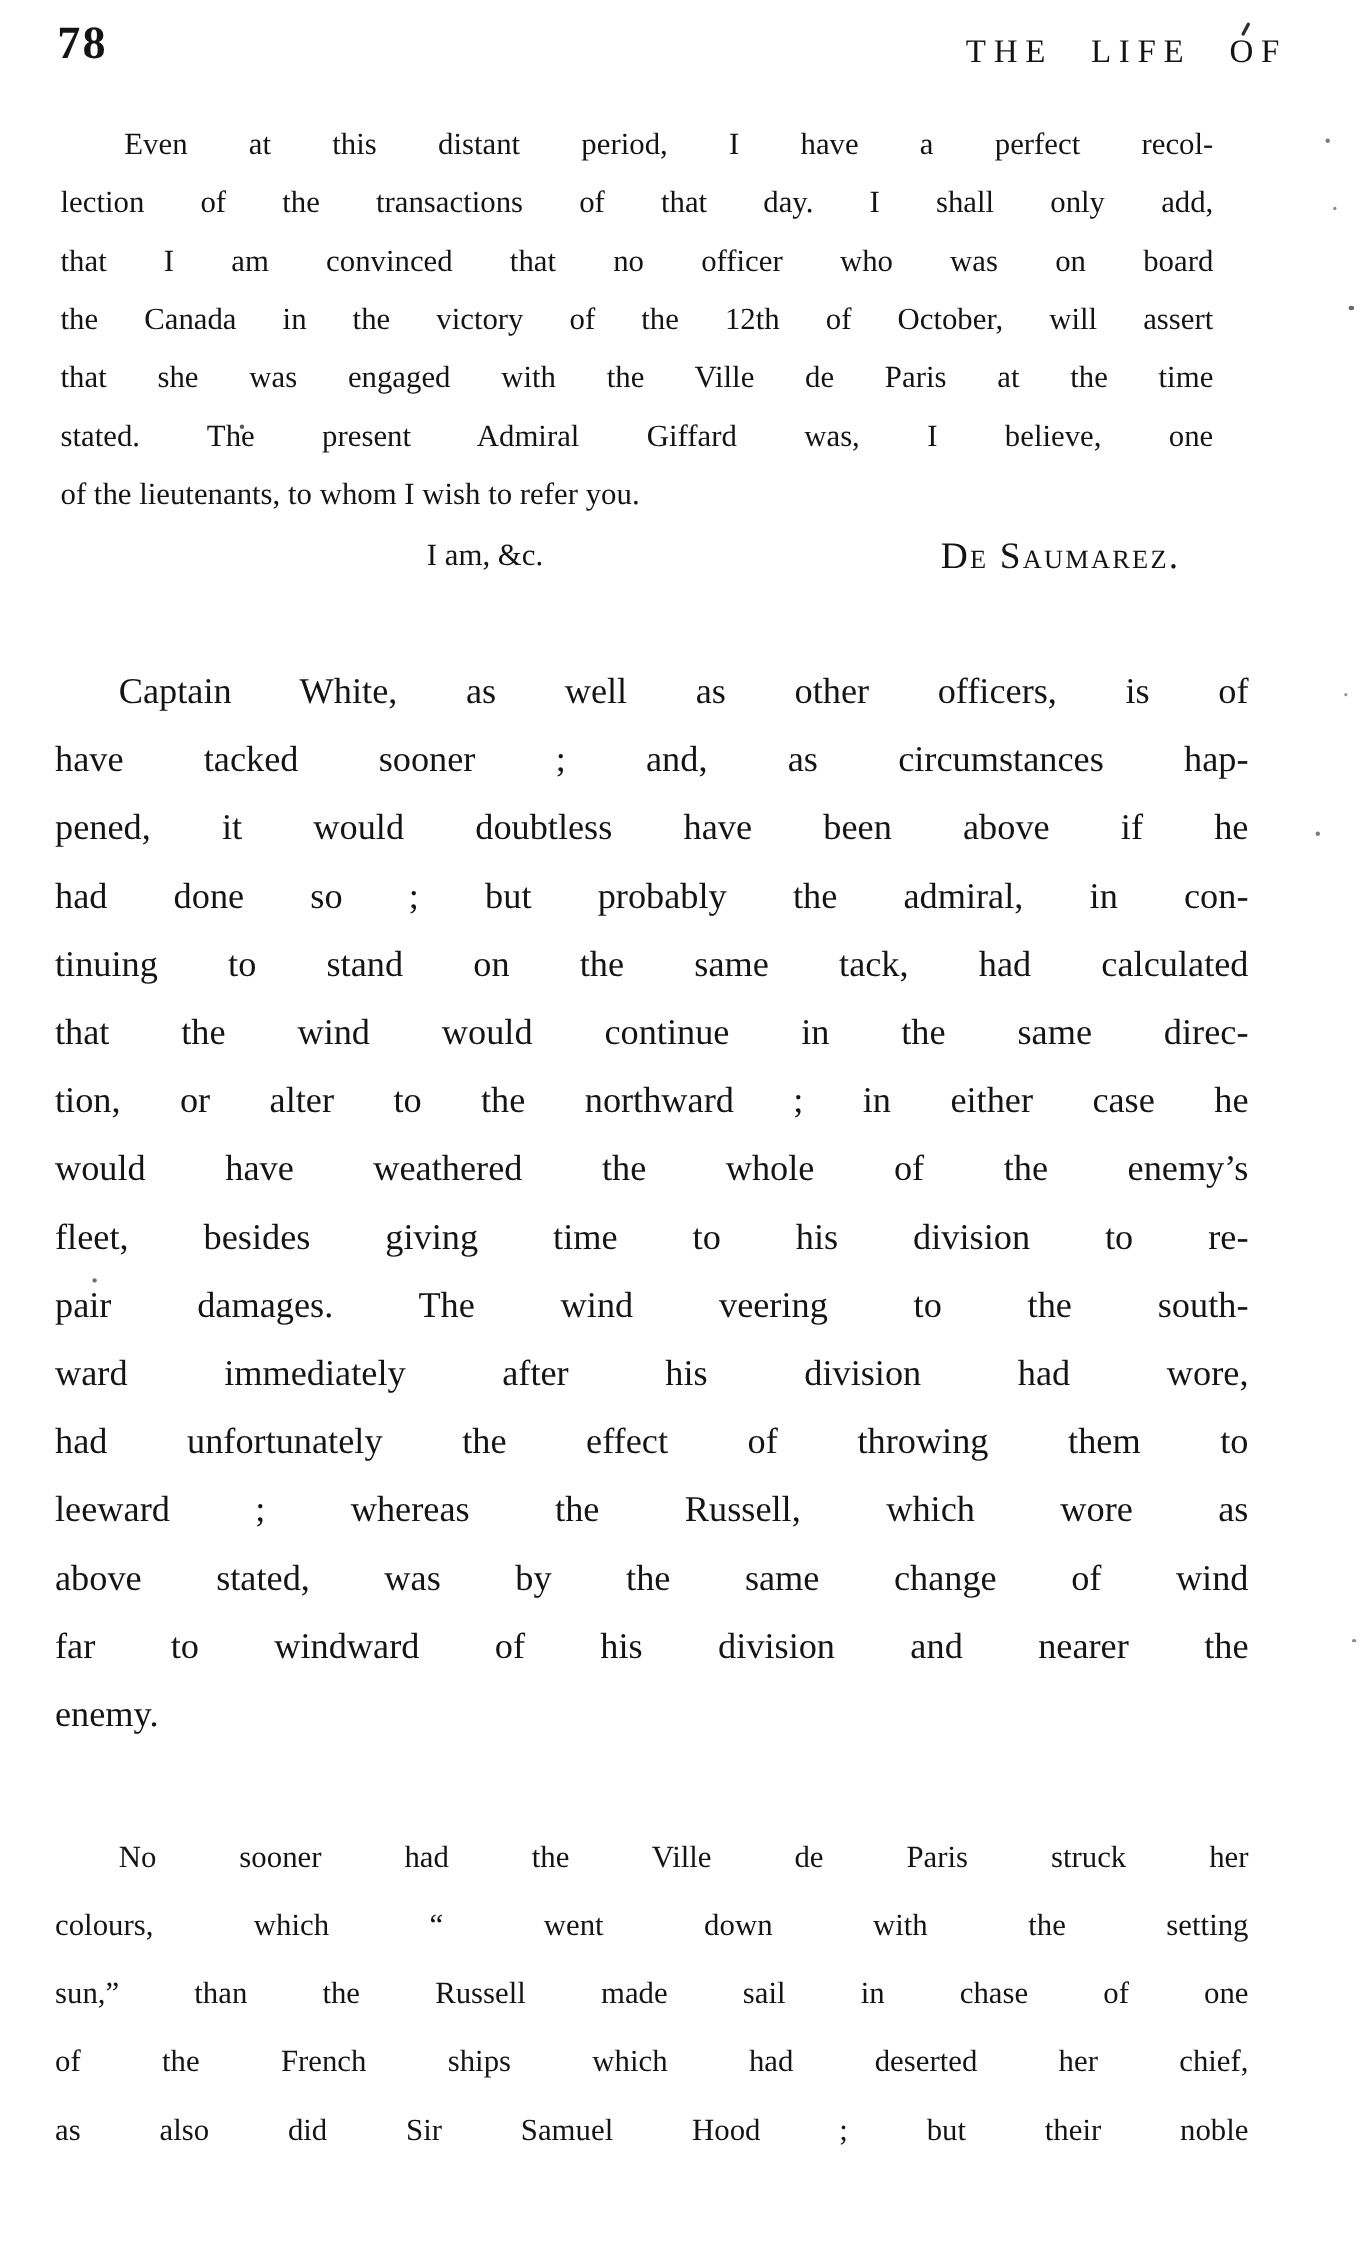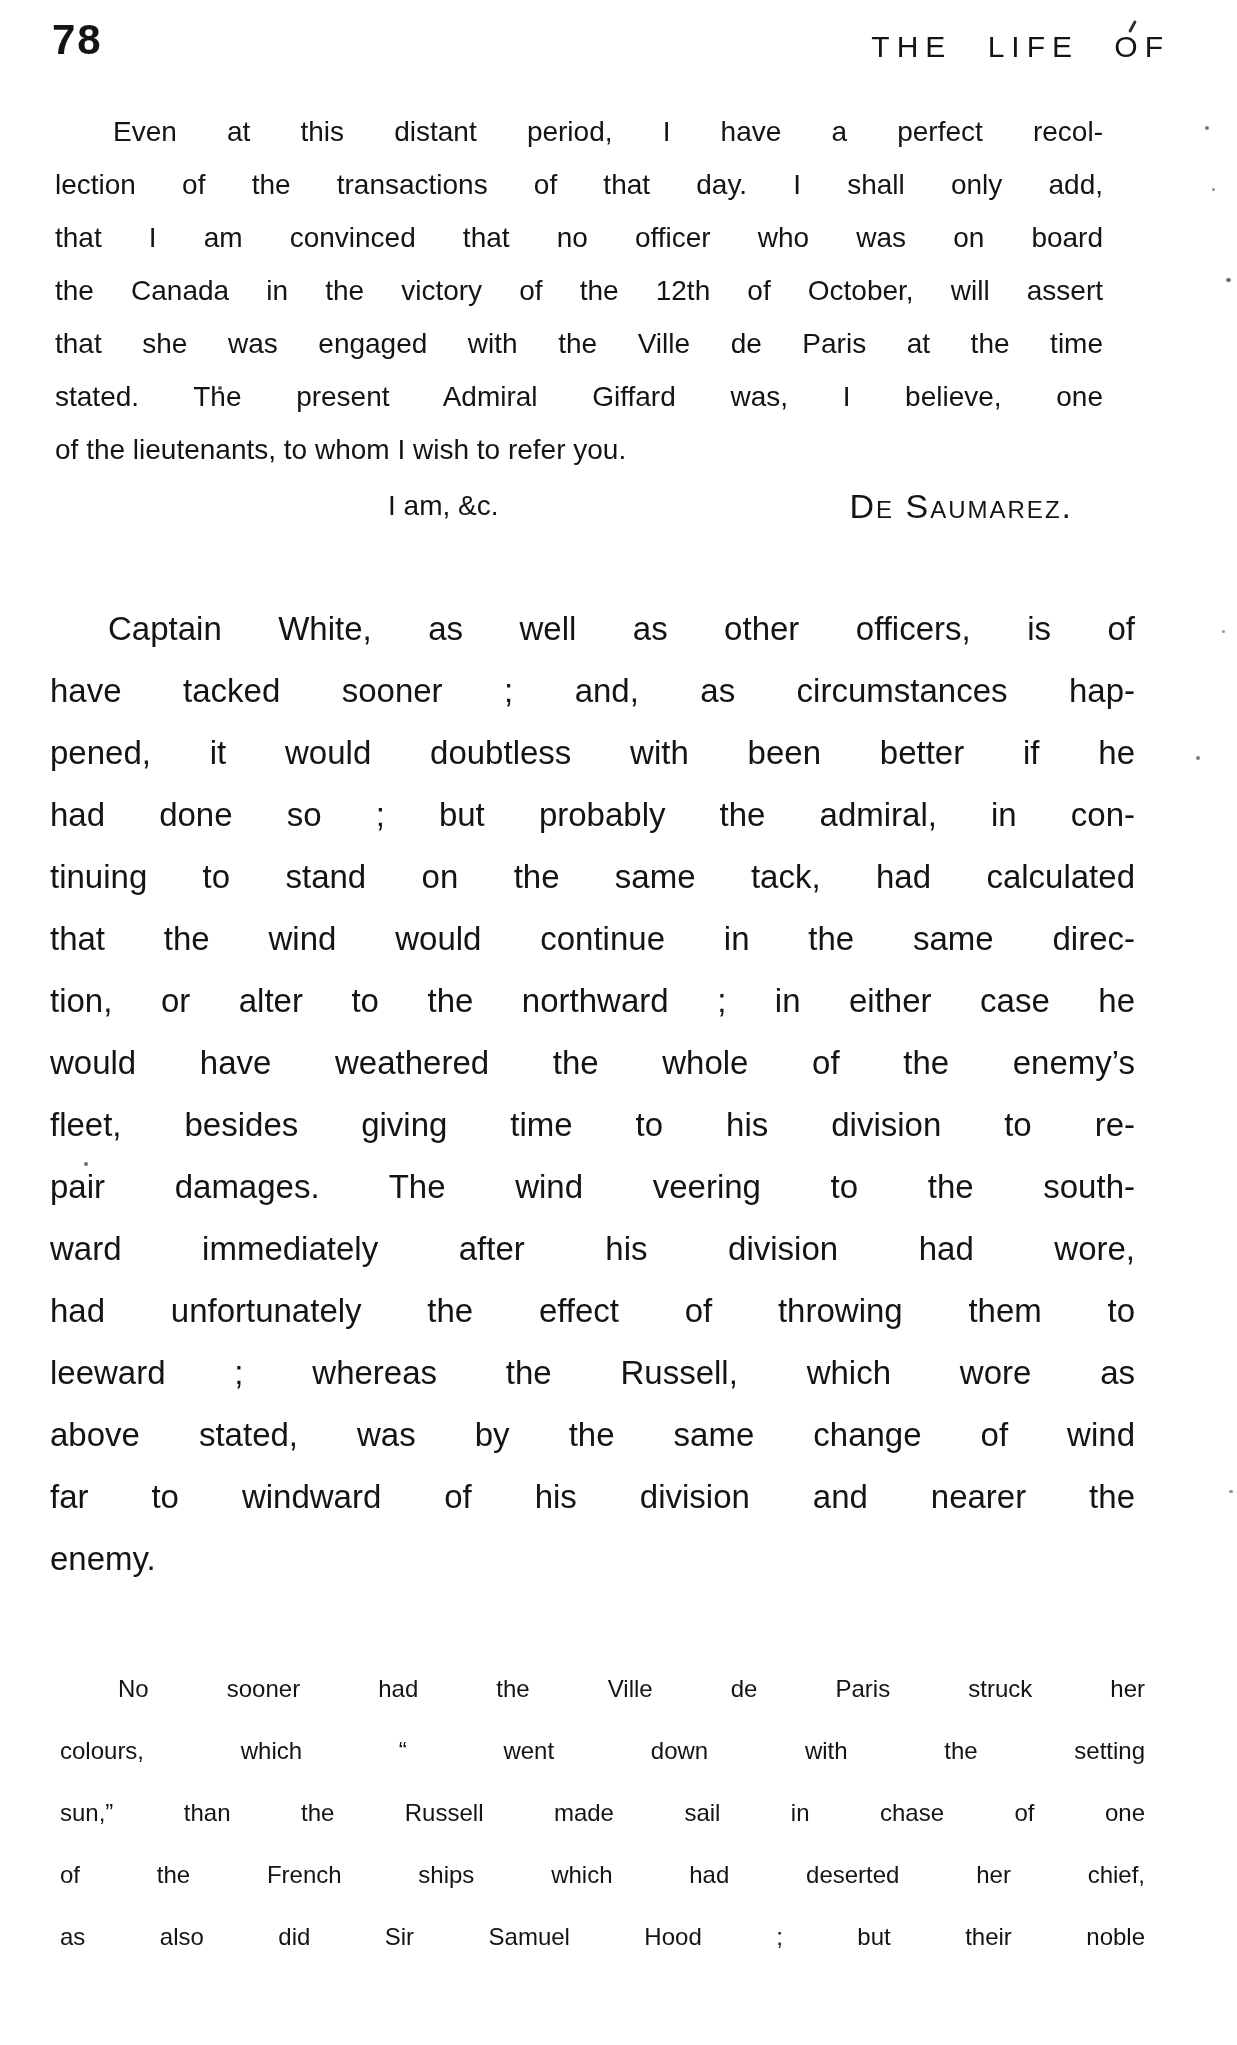--- a/index.html
+++ b/index.html
@@ -2,21 +2,21 @@
 <html><head>
 <meta charset="utf-8">
 <style>
   html,body{margin:0;padding:0;background:#ffffff;}
   .page{
     position:relative;
     width:1237px;
     height:2045px;
     background:#ffffff;
     color:#141414;
-    font-family:Liberation Sans, sans-serif;
+    font-family:Liberation Serif, serif;
     overflow:hidden;
   }
   
   .header{position:absolute;left:0;top:0;width:1170px;height:80px;}
   .pagenum{
     position:absolute;left:52px;top:16px;
     font-size:42px;font-weight:bold;letter-spacing:2px;
   }
   .runtitle{
     position:absolute;left:0;top:30px;width:100%;
@@ -31,22 +31,22 @@
   .signature{
     position:absolute;right:164px;top:487px;font-size:34px;
     font-variant:small-caps;letter-spacing:2px;
   }
   
   .para-a{
     position:absolute;left:50px;top:598px;width:1085px;
     font-size:33px;line-height:62px;
   }
   .para-b{
-    position:absolute;left:60px;top:1658px;width:1085px;
-    font-size:24px;line-height:62px;
+    position:absolute;left:50px;top:1658px;width:1085px;
+    font-size:28px;line-height:62px;
   }
   .line{display:block;}
   .j{text-align:justify;text-align-last:justify;-moz-text-align-last:justify;}
   .last{text-align:justify;text-align-last:left;-moz-text-align-last:left;}
   .indent{text-indent:58px;}
   
   .speck{position:absolute;border-radius:50%;}
   .tick{
     position:absolute;left:1131px;top:20px;width:3px;height:13px;
     background:#2e2e2e;transform:rotate(28deg);border-radius:2px;
@@ -71,21 +71,21 @@
     <div class="line j">stated.  The present Admiral Giffard was, I believe, one</div>
     <div class="line last">of the lieutenants, to whom I wish to refer you.</div>
   </div>
 
   <span class="closing">I am, &amp;c.</span>
   <span class="signature">De Saumarez.</span>
 
   <div class="para-a">
     <div class="line j indent">Captain White, as well as other officers, is of</div>
     <div class="line j">have tacked sooner ; and, as circumstances hap-</div>
-    <div class="line j">pened, it would doubtless with been better if he</div>
+    <div class="line j">pened, it would doubtless have been above if he</div>
     <div class="line j">had done so ; but probably the admiral, in con-</div>
     <div class="line j">tinuing to stand on the same tack, had calculated</div>
     <div class="line j">that the wind would continue in the same direc-</div>
     <div class="line j">tion, or alter to the northward ; in either case he</div>
     <div class="line j">would have weathered the whole of the enemy’s</div>
     <div class="line j">fleet, besides giving time to his division to re-</div>
     <div class="line j">pair damages.  The wind veering to the south-</div>
     <div class="line j">ward immediately after his division had wore,</div>
     <div class="line j">had unfortunately the effect of throwing them to</div>
     <div class="line j">leeward ; whereas the Russell, which wore as</div>

